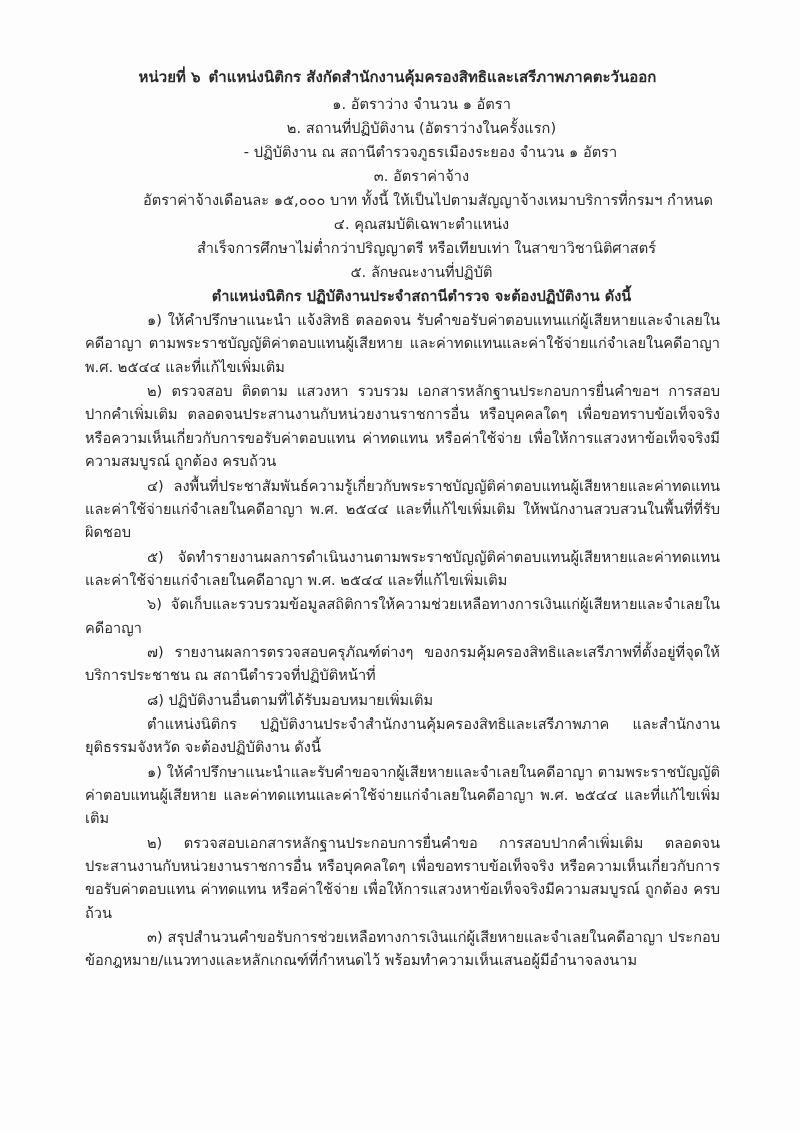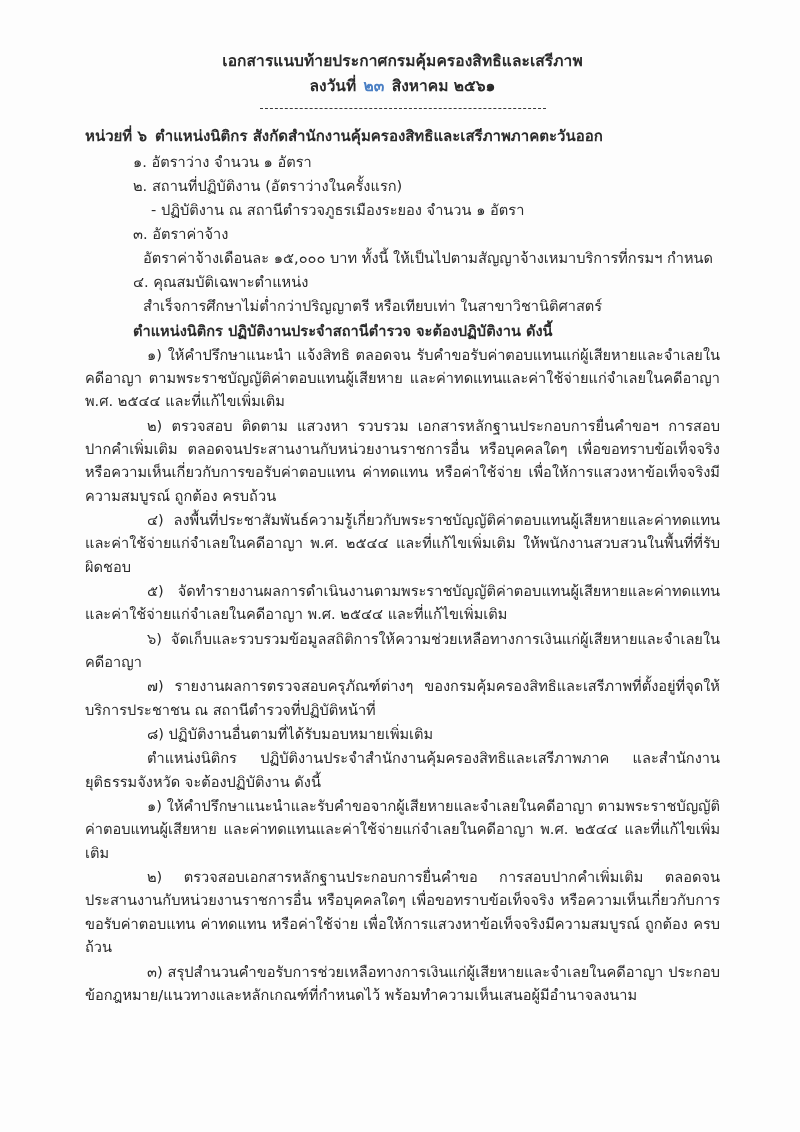--- a/index.html
+++ b/index.html
@@ -71,20 +71,21 @@
 
   
   .body {
     margin-top: 16px;
     font-size: 14.6px;
     line-height: 1.58;
   }
   .line {
     margin: 0 10px 1px 0;
     white-space: nowrap;
+    text-align: center;
   }
   .unit-head {
     font-weight: bold;
     font-size: 15px;
     margin-bottom: 2px;
   }
   .unit-head .unit-label { margin-right: 8px; }
 
   .lvl1 { padding-left: 48px; }
   .lvl2 { padding-left: 66px; }
@@ -109,45 +110,35 @@
   }
 </style>
 </head>
 <body>
 
 <div class="page">
   <div class="sheet"></div>
 
   <div class="content">
 
-    <div class="doc-header">
-      <div class="doc-title">เอกสารแนบท้ายประกาศกรมคุ้มครองสิทธิและเสรีภาพ</div>
-      <div class="doc-date-line">
-        <span>ลงวันที่</span>
-        <span class="date-stamp">๒๓</span>
-        <span>สิงหาคม ๒๕๖๑</span>
-      </div>
-      <div class="rule-wrap">
-        <div class="dashed-rule"></div>
-      </div>
-    </div>
 
     <div class="body">
 
       <div class="line unit-head">
         <span class="unit-label">หน่วยที่ ๖</span><span>ตำแหน่งนิติกร สังกัดสำนักงานคุ้มครองสิทธิและเสรีภาพภาคตะวันออก</span>
       </div>
 
       <div class="line lvl1">๑. อัตราว่าง  จำนวน ๑ อัตรา</div>
       <div class="line lvl1">๒. สถานที่ปฏิบัติงาน (อัตราว่างในครั้งแรก)</div>
       <div class="line lvl2">- ปฏิบัติงาน ณ สถานีตำรวจภูธรเมืองระยอง จำนวน ๑ อัตรา</div>
       <div class="line lvl1">๓. อัตราค่าจ้าง</div>
       <div class="line lvl2b">อัตราค่าจ้างเดือนละ ๑๕,๐๐๐ บาท ทั้งนี้ ให้เป็นไปตามสัญญาจ้างเหมาบริการที่กรมฯ กำหนด</div>
       <div class="line lvl1">๔. คุณสมบัติเฉพาะตำแหน่ง</div>
       <div class="line lvl2b">สำเร็จการศึกษาไม่ต่ำกว่าปริญญาตรี หรือเทียบเท่า ในสาขาวิชานิติศาสตร์</div>
+      <div class="line lvl1">๕. ลักษณะงานที่ปฏิบัติ</div>
 
       <div class="line lvl1 bold">ตำแหน่งนิติกร ปฏิบัติงานประจำสถานีตำรวจ จะต้องปฏิบัติงาน ดังนี้</div>
 
       <p class="para">๑) ให้คำปรึกษาแนะนำ แจ้งสิทธิ ตลอดจน รับคำขอรับค่าตอบแทนแก่ผู้เสียหายและจำเลยในคดีอาญา ตามพระราชบัญญัติค่าตอบแทนผู้เสียหาย และค่าทดแทนและค่าใช้จ่ายแก่จำเลยในคดีอาญา พ.ศ. ๒๕๔๔ และที่แก้ไขเพิ่มเติม</p>
       <p class="para">๒) ตรวจสอบ ติดตาม แสวงหา รวบรวม เอกสารหลักฐานประกอบการยื่นคำขอฯ การสอบปากคำเพิ่มเติม ตลอดจนประสานงานกับหน่วยงานราชการอื่น หรือบุคคลใดๆ เพื่อขอทราบข้อเท็จจริง หรือความเห็นเกี่ยวกับการขอรับค่าตอบแทน ค่าทดแทน หรือค่าใช้จ่าย เพื่อให้การแสวงหาข้อเท็จจริงมีความสมบูรณ์ ถูกต้อง ครบถ้วน</p>
       <p class="para">๔) ลงพื้นที่ประชาสัมพันธ์ความรู้เกี่ยวกับพระราชบัญญัติค่าตอบแทนผู้เสียหายและค่าทดแทนและค่าใช้จ่ายแก่จำเลยในคดีอาญา พ.ศ. ๒๕๔๔ และที่แก้ไขเพิ่มเติม ให้พนักงานสวบสวนในพื้นที่ที่รับผิดชอบ</p>
       <p class="para">๕) จัดทำรายงานผลการดำเนินงานตามพระราชบัญญัติค่าตอบแทนผู้เสียหายและค่าทดแทนและค่าใช้จ่ายแก่จำเลยในคดีอาญา พ.ศ. ๒๕๔๔ และที่แก้ไขเพิ่มเติม</p>
       <p class="para">๖) จัดเก็บและรวบรวมข้อมูลสถิติการให้ความช่วยเหลือทางการเงินแก่ผู้เสียหายและจำเลยในคดีอาญา</p>
       <p class="para">๗) รายงานผลการตรวจสอบครุภัณฑ์ต่างๆ ของกรมคุ้มครองสิทธิและเสรีภาพที่ตั้งอยู่ที่จุดให้บริการประชาชน ณ สถานีตำรวจที่ปฏิบัติหน้าที่</p>
       <p class="para para-last">๘) ปฏิบัติงานอื่นตามที่ได้รับมอบหมายเพิ่มเติม</p>

